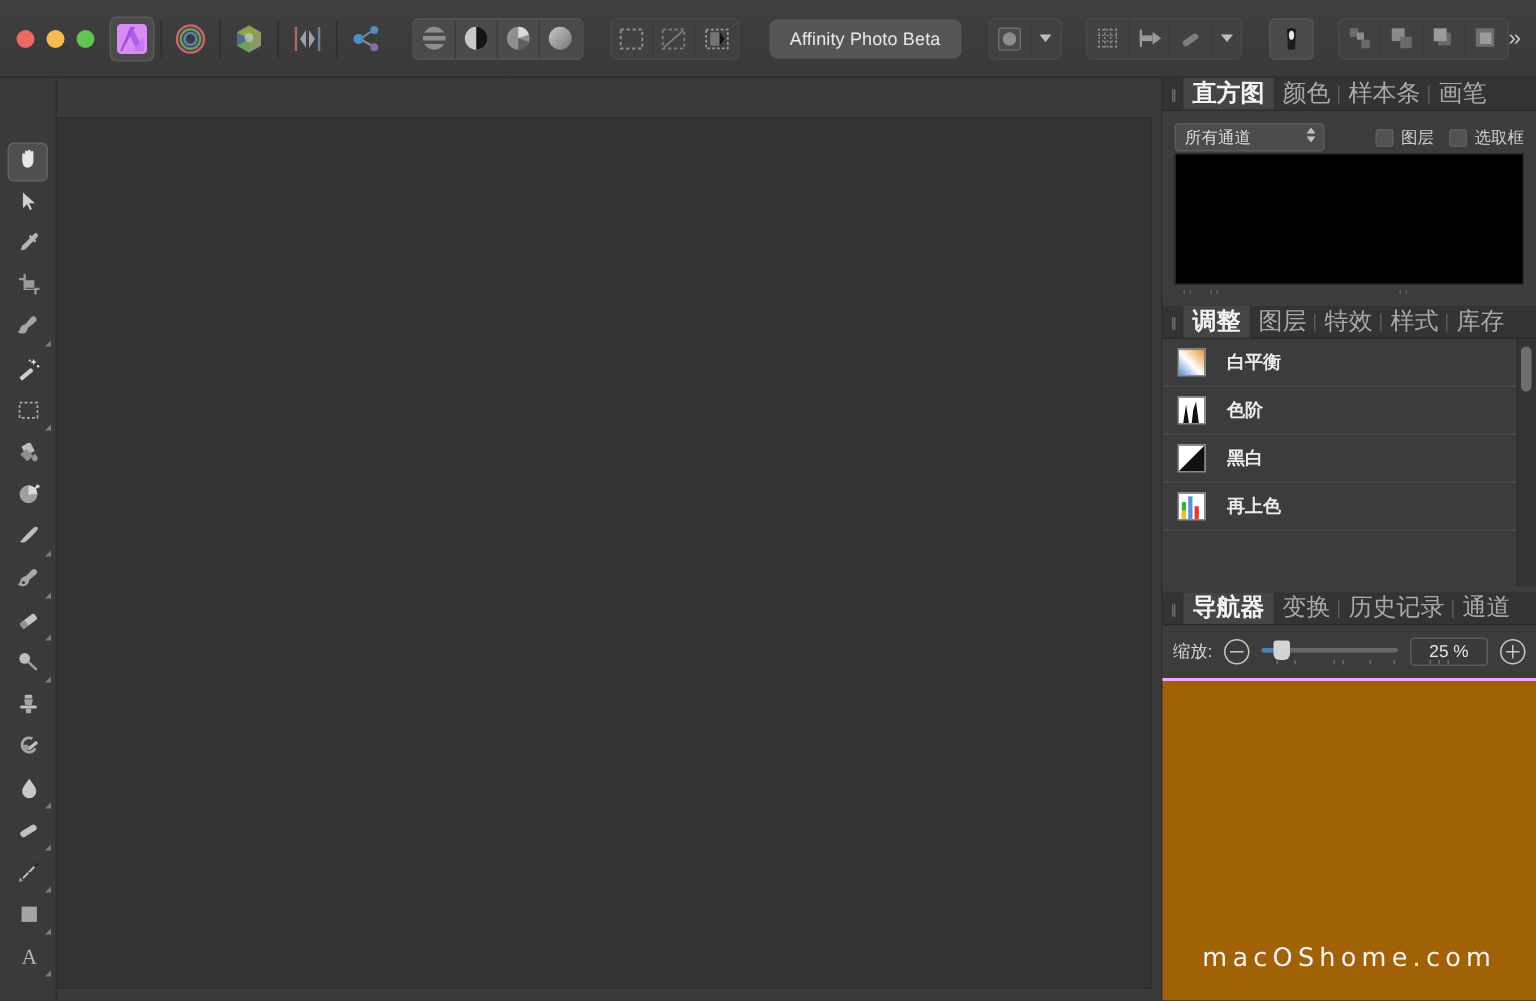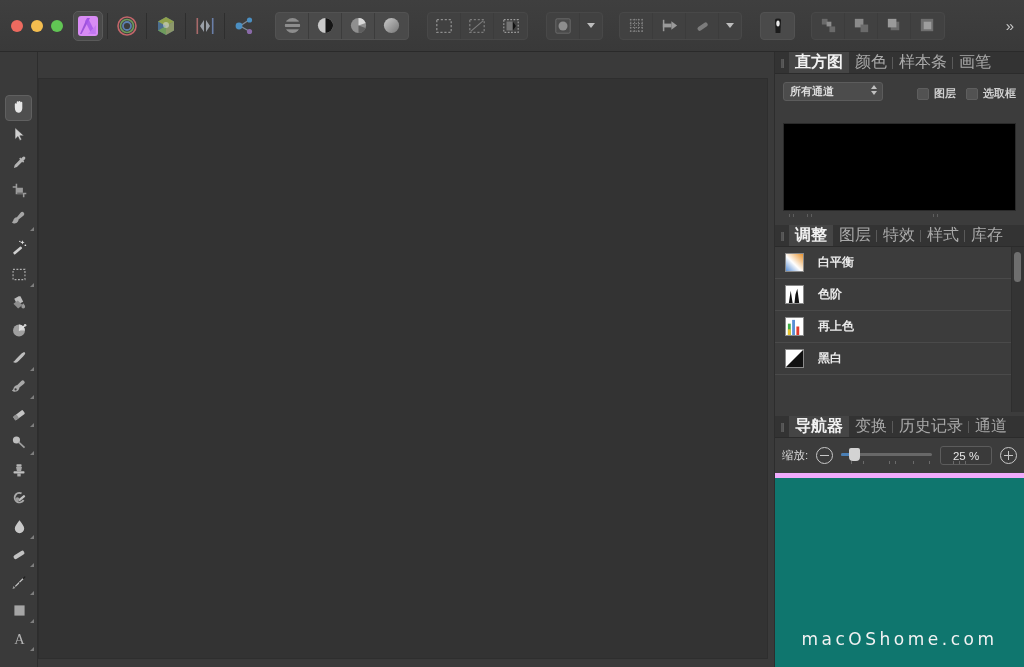--- a/index.html
+++ b/index.html
@@ -103,21 +103,21 @@
     color: #a9a9a9; position: relative; white-space: nowrap;
   }
   .tab.active { background: #454545; color: #f2f2f2; font-weight: bold; }
   .tab .div {
     position: absolute; right: 0; top: 5px; height: 12px; width: 1px; background: #5a5a5a;
   }
 
   .panelbody { background: #3c3c3c; position: relative; }
 
   
-  .hist-top { display: flex; align-items: flex-end; padding: 8px 8px 22px 8px; font-weight: bold; }
+  .hist-top { display: flex; align-items: center; padding: 8px 8px 1px 8px; }
   .selectbox {
     width: 100px; height: 19px; background: #4c4c4c; border: 1px solid #5c5c5c;
     border-radius: 3px; color: #dcdcdc; font-size: 11px;
     display: flex; align-items: center; padding: 0 6px; position: relative;
   }
   .stepper { position: absolute; right: 5px; top: 2px; display: flex; flex-direction: column; gap: 2px; }
   .stepper .up { width: 0; height: 0; border-left: 3px solid transparent; border-right: 3px solid transparent; border-bottom: 4px solid #c0c0c0; }
   .stepper .dn { width: 0; height: 0; border-left: 3px solid transparent; border-right: 3px solid transparent; border-top: 4px solid #c0c0c0; }
   .cks { margin-left: auto; display: flex; gap: 10px; align-items: center; }
   .ck { display: flex; align-items: center; gap: 5px; font-size: 11px; color: #cfcfcf; }
@@ -162,21 +162,21 @@
     position: absolute; left: 8px; top: 1px; width: 11px; height: 13px;
     background: #d3d3d3; border-radius: 2px 2px 4px 4px;
   }
   .slider .marks { position: absolute; left: 0; right: 0; top: 14px; height: 4px; }
   .slider .marks i { position: absolute; width: 1px; height: 3px; background: #6a6a6a; }
   .zoomfield {
     width: 52px; height: 19px; background: #3a3a3a; border: 1px solid #5c5c5c;
     border-radius: 3px; color: #e6e6e6; font-size: 11.5px;
     display: flex; align-items: center; justify-content: center; flex: none;
   }
-  .navbody { flex: 1; background: #0f766e; border-top: 5px solid #f0abfc; position: relative; }
+  .navbody { flex: 1; background: #a16207; border-top: 2px solid #f0abfc; position: relative; }
   .watermark {
     position: absolute; left: 0; right: 0; bottom: 18px;
     text-align: center; color: #f2f2f2; font-size: 17px;
     letter-spacing: 3.5px; font-family: "DejaVu Sans", sans-serif;
   }
 </style>
 </head>
 <body>
 
 <div id="app">
@@ -288,20 +288,21 @@
       </div>
       <div class="seg">
         <svg width="20" height="18" viewBox="0 0 22 20">
           <rect x="3" y="3" width="16" height="14" fill="none" stroke="#9a9a9a" stroke-width="1.3" stroke-dasharray="2 1.6"></rect>
           <path d="M6 5 L13 5 L13 15 L6 15 Z" fill="#9e9e9e" opacity=".55"></path>
           <path d="M13 5 L16.5 10 L13 15 Z" fill="#111"></path>
         </svg>
       </div>
     </div>
 
+    <div class="persona" style="margin-left:20px;">Affinity Photo Beta</div>
 
     <div class="segbox flat" style="margin-left:18px;">
       <div class="seg">
         <svg width="18" height="18" viewBox="0 0 20 20">
           <rect x="2" y="2" width="16" height="16" rx="1.5" fill="#4a4a4a" stroke="#6d6d6d"></rect>
           <circle cx="10" cy="10" r="5" fill="#8d8d8d"></circle>
         </svg>
       </div>
       <div class="seg" style="width:22px;">
         <span class="caret"></span>
@@ -682,38 +683,38 @@
               <path d="M0 18 L3 18 L5 5 L7 18 L9 18 L10 9 L12 3 L14 18 L18 18 Z" fill="#111"></path>
             </svg>
         </span>
         <span class="adjlabel">色阶</span>
       </div>
 
 
       <div class="adjrow">
         <span class="adjicon">
           <svg width="17" height="17" viewBox="0 0 18 18">
+              <rect width="18" height="18" fill="#fff"></rect>
+              <path d="M0 18 L18 0 L18 18 Z" fill="#111"></path>
+            </svg>
+        </span>
+        <span class="adjlabel">黑白</span>
+      </div>
+
+      <div class="adjrow">
+        <span class="adjicon">
+          <svg width="17" height="17" viewBox="0 0 18 18">
             <rect width="18" height="18" fill="#fff"></rect>
             <rect x="2" y="6" width="3" height="12" fill="#3fae46"></rect>
             <rect x="6.5" y="2" width="3" height="16" fill="#5b8fd4"></rect>
             <rect x="11" y="9" width="3" height="9" fill="#e23b2e"></rect>
             <rect x="2" y="12" width="3" height="6" fill="#e8c32e"></rect>
           </svg>
         </span>
         <span class="adjlabel">再上色</span>
-      </div>
-
-      <div class="adjrow">
-        <span class="adjicon">
-          <svg width="17" height="17" viewBox="0 0 18 18">
-              <rect width="18" height="18" fill="#fff"></rect>
-              <path d="M0 18 L18 0 L18 18 Z" fill="#111"></path>
-            </svg>
-        </span>
-        <span class="adjlabel">黑白</span>
       </div>
     </div>
 
     <div class="tabbar" style="margin-top:4px;">
       <div class="grip">||</div>
       <div class="tab active">
           <span>导航器</span>
         </div>
       <div class="tab">
           <span>变换</span>

